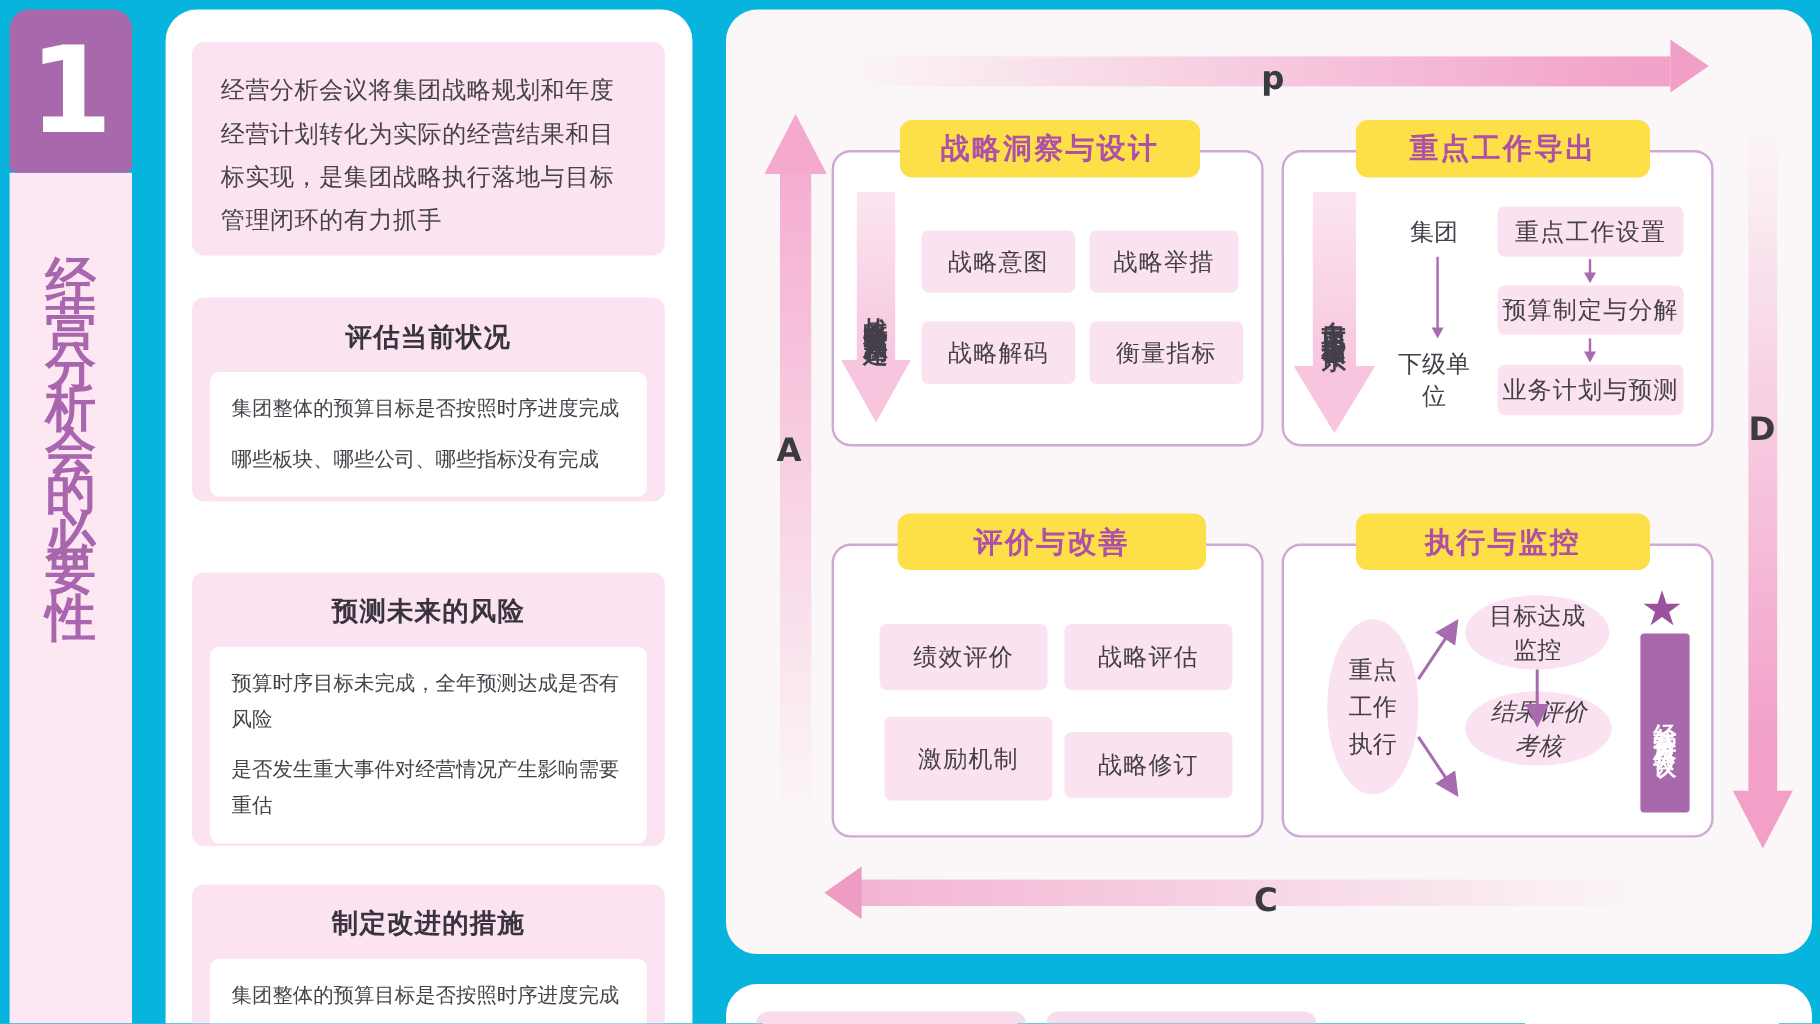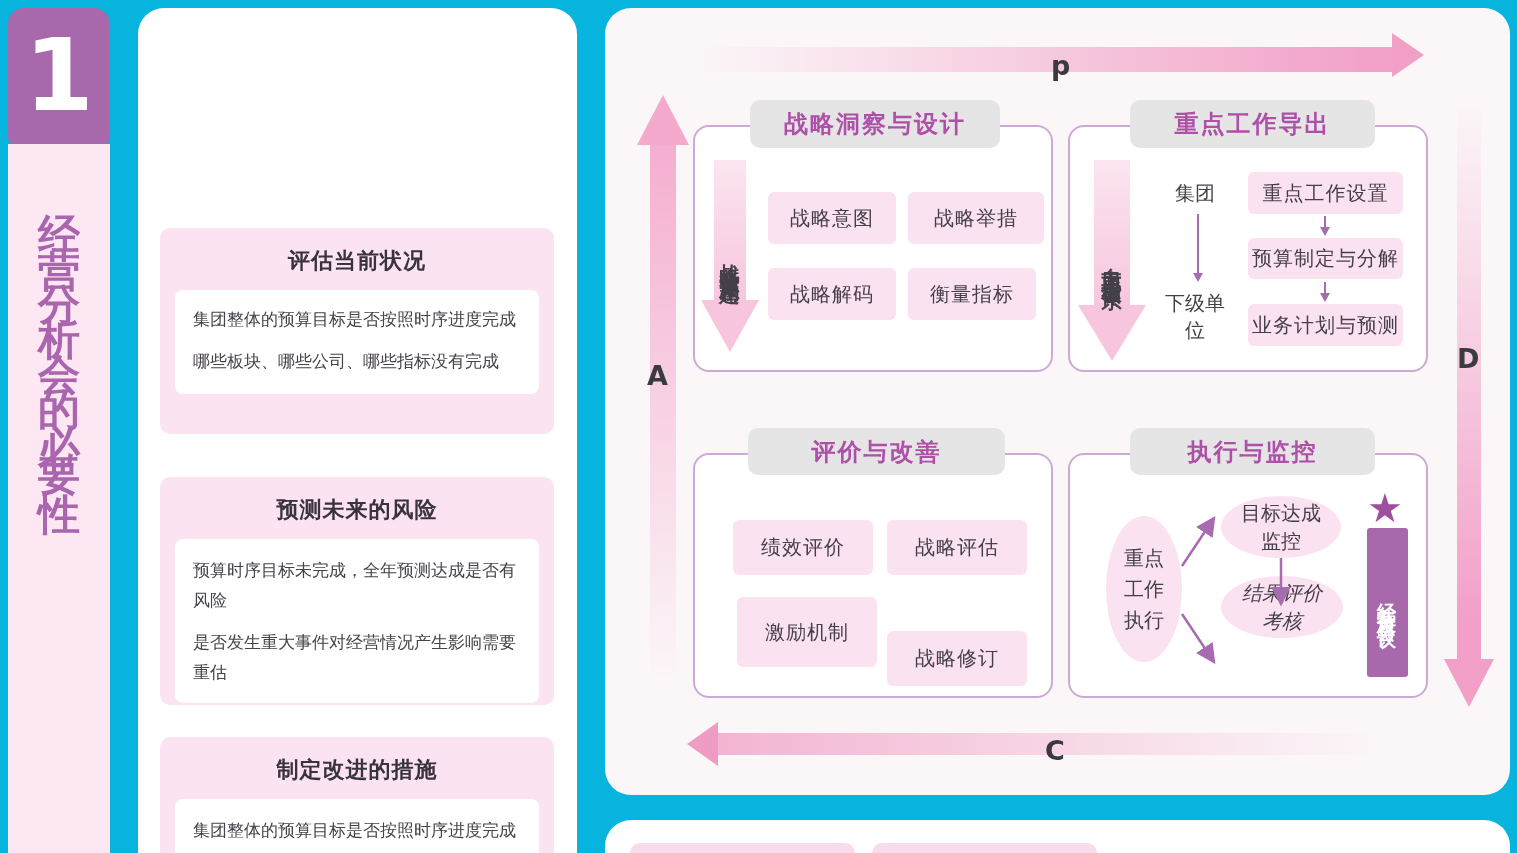--- a/index.html
+++ b/index.html
@@ -46,21 +46,21 @@
     background:linear-gradient(to bottom,rgba(255,255,255,0),#f2a0c8 92%);}
   .d-head{left:839px;top:651px;border-left:25px solid transparent;border-right:25px solid transparent;
     border-top:48px solid #f2a0c8;}
   .c-shaft{left:112px;top:725px;width:682px;height:22px;
     background:linear-gradient(to right,#f3b4d2,rgba(250,235,243,0) 96%);}
   .c-head{left:82px;top:714px;border-top:22px solid transparent;border-bottom:22px solid transparent;
     border-right:31px solid #ee9cc4;}
   .cyc-label{font-size:27px;font-weight:bold;color:#3a3a40;}
   
   .frame{width:360px;border:2px solid #cfa9d6;border-radius:16px;background:#fff;}
-  .q-head{height:48px;background:#e5e5e5;border-radius:10px;display:flex;align-items:center;justify-content:center;
+  .q-head{height:48px;background:#fde047;border-radius:10px;display:flex;align-items:center;justify-content:center;
     font-size:24px;font-weight:bold;color:#ae4fa8;letter-spacing:2px;z-index:3;}
   .pbox{background:#fbe2f0;border-radius:6px;display:flex;align-items:center;justify-content:center;
     font-size:20px;color:#443f48;letter-spacing:1px;z-index:2;}
   .big-varrow-shaft{background:linear-gradient(to bottom,rgba(246,190,218,.4),#f7c6de);}
   .vlabel{writing-mode:vertical-rl;text-orientation:upright;font-size:20px;font-weight:bold;color:#44404a;
     letter-spacing:3px;line-height:36px;display:flex;justify-content:center;z-index:2;text-align:center;}
   .flow-label{font-size:20px;color:#443f48;text-align:center;line-height:27px;z-index:2;}
   .sarrow{width:2px;background:#a76cb0;}
   .sarrow::after{content:"";position:absolute;left:-4px;bottom:-8px;
     border:5px solid transparent;border-top:9px solid #a76cb0;border-bottom:none;}
@@ -78,22 +78,23 @@
 
   <div class="abs side-strip"></div>
   <div class="abs num-box">
     <span>1</span>
   </div>
   <div class="abs side-title">
     <span>经营分析会的必要性</span>
   </div>
 
   <div class="abs left-panel">
+    <div class="abs intro-box">经营分析会议将集团战略规划和年度经营计划转化为实际的经营结果和目标实现，是集团战略执行落地与目标管理闭环的有力抓手</div>
 
-    <div class="abs section" style="top:220px;height:206px;font-family:Liberation Mono, monospace;">
+    <div class="abs section" style="top:240px;height:170px;">
       <h3>评估当前状况</h3>
       <div class="inner">
         <p>集团整体的预算目标是否按照时序进度完成</p>
         <p>哪些板块、哪些公司、哪些指标没有完成</p>
       </div>
     </div>
 
     <div class="abs section" style="top:469px;height:228px;">
       <h3>预测未来的风险</h3>
       <div class="inner" style="min-height:150px;">
@@ -135,40 +136,40 @@
 
     <div class="abs q-head" style="left:145px;top:92px;width:250px;">战略洞察与设计</div>
     <div class="abs q-head" style="left:525px;top:92px;width:245px;text-align:right;">重点工作导出</div>
     <div class="abs q-head" style="left:143px;top:420px;width:257px;height:47px;">评价与改善</div>
     <div class="abs q-head" style="left:525px;top:420px;width:245px;height:47px;">执行与监控</div>
 
     <div class="abs big-varrow-shaft" style="left:109px;top:152px;width:32px;height:140px;"></div>
     <div class="abs tri" style="left:96px;top:292px;border-left:29px solid transparent;border-right:29px solid transparent;border-top:52px solid #f7c6de;"></div>
     <div class="abs vlabel" style="left:107px;top:156px;width:36px;height:192px;">战略衡量体系构建</div>
     <div class="abs pbox" style="left:163px;top:184px;width:128px;height:52px;">战略意图</div>
-    <div class="abs pbox" style="left:303px;top:184px;width:136px;height:52px;">战略举措</div>
+    <div class="abs pbox" style="left:303px;top:184px;width:124px;height:52px;">战略举措</div>
     <div class="abs pbox" style="left:163px;top:260px;width:128px;height:52px;">战略解码</div>
     <div class="abs pbox" style="left:303px;top:260px;width:128px;height:52px;text-align:right;">衡量指标</div>
 
     <div class="abs big-varrow-shaft" style="left:489px;top:152px;width:36px;height:145px;"></div>
     <div class="abs tri" style="left:473px;top:297px;border-left:34px solid transparent;border-right:34px solid transparent;border-top:56px solid #f7c6de;"></div>
     <div class="abs vlabel" style="left:489px;top:158px;width:36px;height:196px;">自上而下指标体系</div>
     <div class="abs flow-label" style="left:560px;top:172px;width:60px;">集团</div>
     <div class="abs sarrow" style="left:592px;top:206px;height:60px;"></div>
     <div class="abs flow-label" style="left:560px;top:282px;width:60px;">下级单位</div>
     <div class="abs pbox" style="left:643px;top:164px;width:155px;height:42px;">重点工作设置</div>
     <div class="abs sarrow" style="left:719px;top:208px;height:12px;"></div>
     <div class="abs pbox" style="left:643px;top:230px;width:155px;height:41px;">预算制定与分解</div>
     <div class="abs sarrow" style="left:719px;top:274px;height:12px;"></div>
     <div class="abs pbox" style="left:643px;top:296px;width:155px;height:42px;">业务计划与预测</div>
 
     <div class="abs pbox" style="left:128px;top:512px;width:140px;height:55px;">绩效评价</div>
     <div class="abs pbox" style="left:282px;top:512px;width:140px;height:55px;">战略评估</div>
     <div class="abs pbox" style="left:132px;top:589px;width:140px;height:70px;">激励机制</div>
-    <div class="abs pbox" style="left:282px;top:623px;width:140px;height:55px;">战略修订</div>
+    <div class="abs pbox" style="left:282px;top:602px;width:140px;height:55px;">战略修订</div>
 
     <div class="abs ellipse" style="left:501px;top:508px;width:76px;height:146px;line-height:31px;padding:0 14px;">重点工作执行</div>
     <div class="abs ellipse" style="left:616px;top:488px;width:120px;height:62px;line-height:28px;padding:0 12px;">目标达成监控</div>
     <div class="abs ellipse" style="left:616px;top:568px;width:122px;height:62px;line-height:28px;padding:0 12px;font-style:italic;">结果评价考核</div>
     <svg class="abs" style="left:563px;top:480px;z-index:2;" width="170" height="190">
       <defs>
         <marker id="ah" markerWidth="9" markerHeight="9" refX="7" refY="4" orient="auto">
           <path d="M0,0 L8,4 L0,8 z" fill="#a76cb0"></path>
         </marker>
       </defs>

